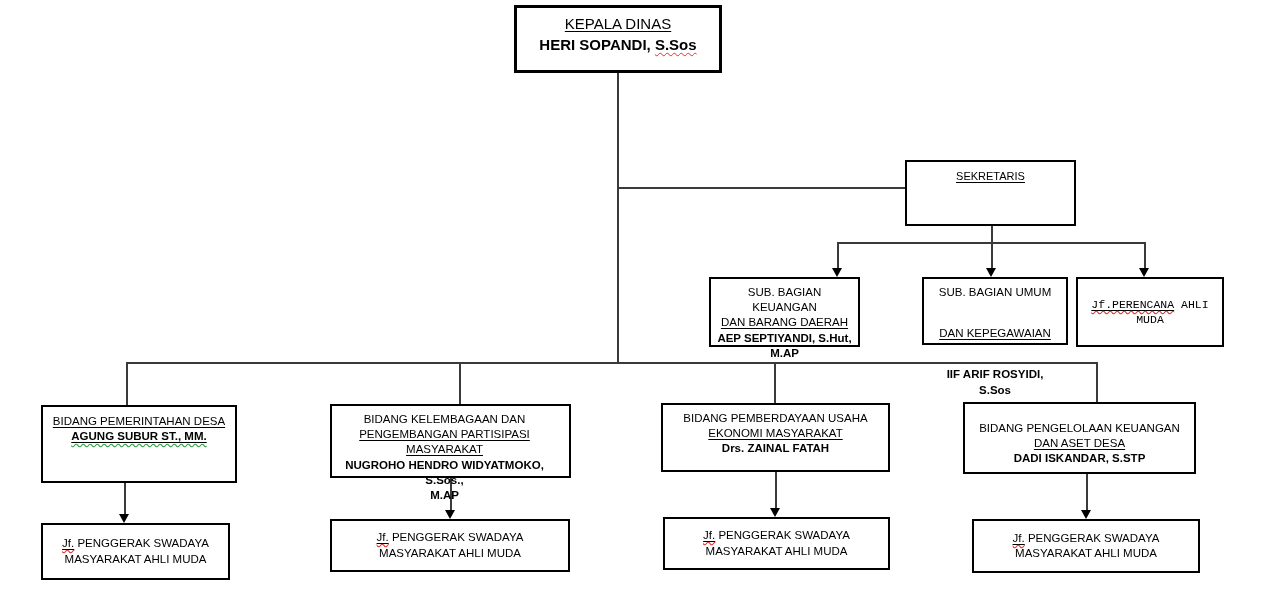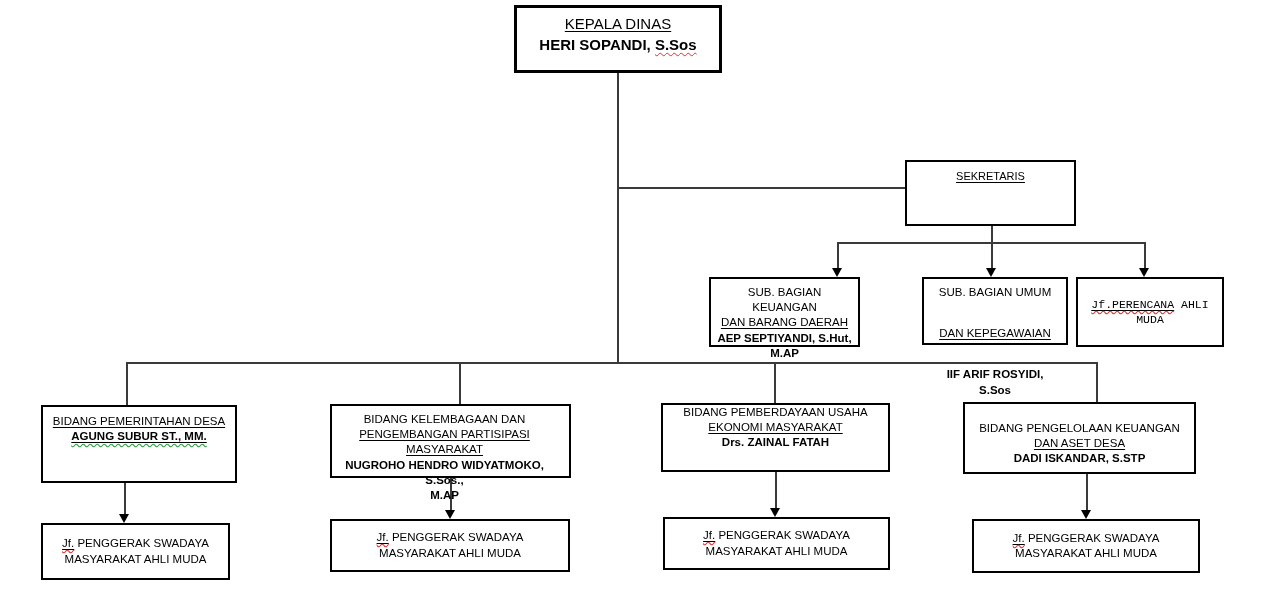--- a/index.html
+++ b/index.html
@@ -34,21 +34,21 @@
   .u .wg{text-decoration:underline wavy #2f9e44;}
 
   
   #kepala        {left:514px;top:5px;  width:208px;height:68px;border-width:3px;font-size:15px;line-height:1.4;}
   #sekretaris    {left:905px;top:160px;width:171px;height:66px;font-size:11px;line-height:1.4;padding-top:7px;}
   #sub-keuangan  {left:709px;top:277px;width:151px;height:70px;padding-top:6px;}
   #sub-umum      {left:922px;top:277px;width:146px;height:68px;padding-top:6px;gap:26px;}
   #jf-perencana  {left:1076px;top:277px;width:148px;height:70px;font-family:Liberation Mono, monospace;}
   #bidang-1      {left:41px; top:405px;width:196px;height:78px;padding-top:7px;}
   #bidang-2      {left:330px;top:404px;width:241px;height:74px;padding-top:6px;padding-left:4px;padding-right:16px;}
-  #bidang-3      {left:661px;top:403px;width:229px;height:69px;padding-top:0;align-items:center;}
+  #bidang-3      {left:661px;top:403px;width:229px;height:69px;padding-top:6px;align-items:center;}
   #bidang-4      {left:963px;top:402px;width:233px;height:72px;padding-top:17px;}
   #jf-1          {left:41px; top:523px;width:189px;height:57px;}
   #jf-2          {left:330px;top:519px;width:240px;height:53px;}
   #jf-3          {left:663px;top:517px;width:227px;height:53px;}
   #jf-4          {left:972px;top:519px;width:228px;height:54px;}
 
   
   .vline,.hline{position:absolute;background:#3a3a3a;}
   .vline{width:1.5px;}
   .hline{height:1.5px;}

